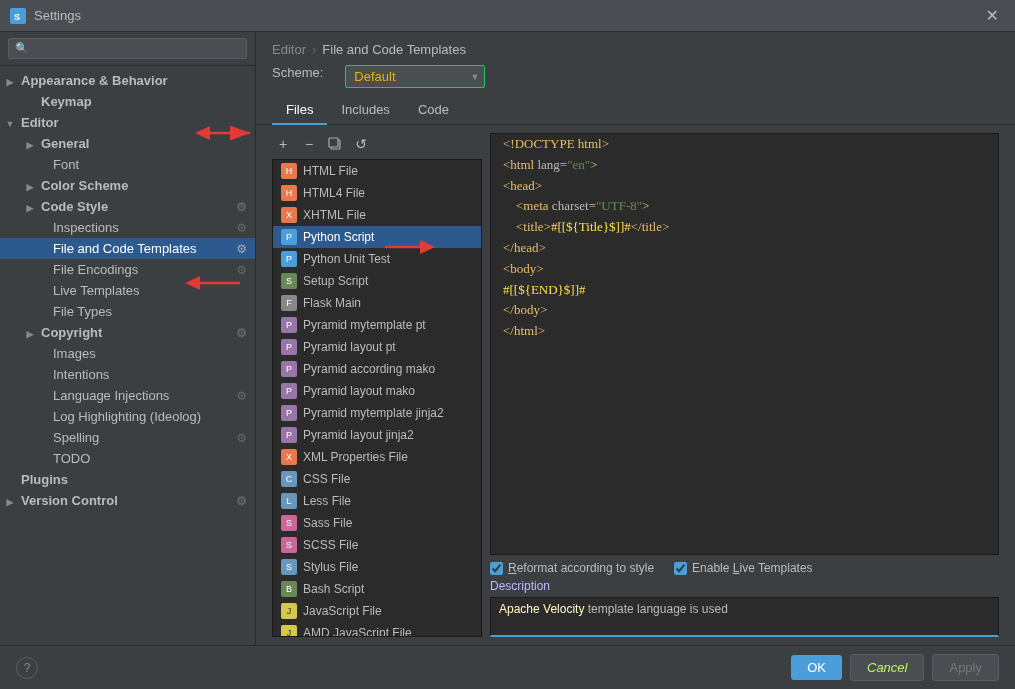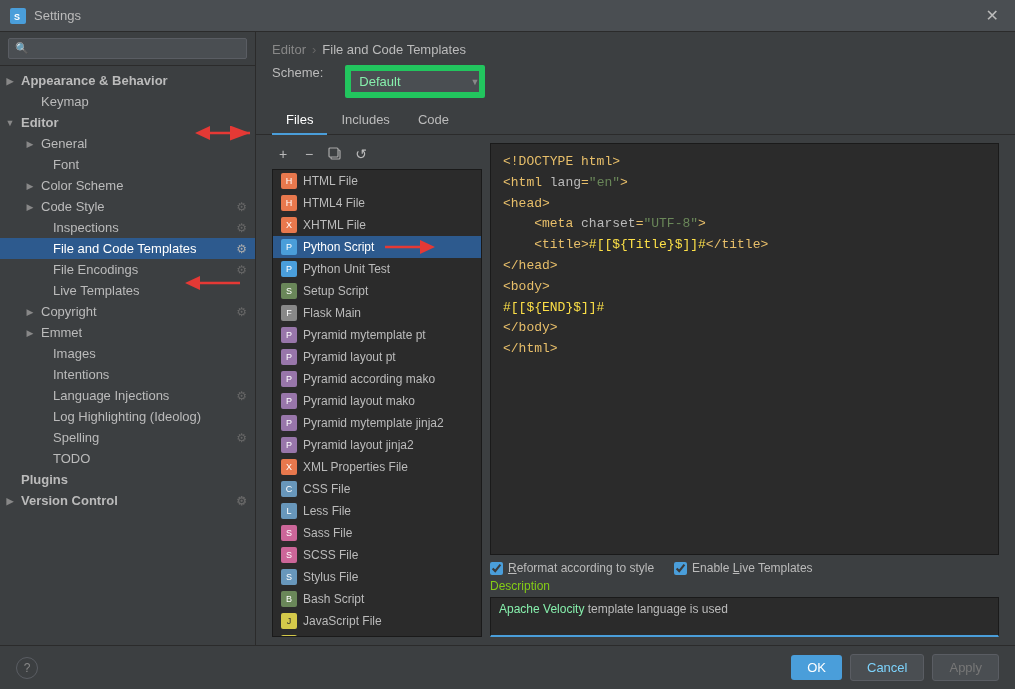--- a/index.html
+++ b/index.html
@@ -87,32 +87,32 @@
       padding: 4px 0;
     }
     .sidebar-tree::-webkit-scrollbar { width: 8px; }
     .sidebar-tree::-webkit-scrollbar-track { background: #3c3f41; }
     .sidebar-tree::-webkit-scrollbar-thumb { background: #5a5d63; }
 
     .tree-item {
       padding: 3px 8px 3px 20px;
       cursor: pointer;
       display: flex;
-      align-items: center;
+      align-items: flex-end;
       gap: 5px;
       color: #bbbbbb;
       user-select: none;
     }
     .tree-item.selected { background: #2d5a8e; color: #ffffff; }
     .tree-item.section-header {
       padding-left: 4px;
       font-weight: bold;
       color: #bbbbbb;
     }
-    .tree-item.indent1 { padding-left: 24px; }
+    .tree-item.indent1 { padding-left: 24px; font-weight: bold; }
     .tree-item.indent2 { padding-left: 36px; }
 
     .expand-arrow {
       width: 12px; height: 12px;
       display: inline-flex; align-items: center; justify-content: center;
       font-size: 9px; color: #888;
       flex-shrink: 0;
     }
     .expand-arrow.open::before { content: '▼'; }
     .expand-arrow.closed::before { content: '▶'; }
@@ -140,22 +140,22 @@
     .scheme-row {
       padding: 0 16px 8px;
       display: flex;
       align-items: flex-start;
       gap: 22px;
       flex-shrink: 0;
     }
     .scheme-label { color: #bbbbbb; font-size: 13px; }
     .scheme-select {
       background: #4a4e52;
-      border: 6px solid #22c55e;
-      color: #86efac;
+      border: 1px solid #22c55e;
+      color: #eab308;
       padding: 3px 24px 3px 8px;
       font-size: 13px;
       border-radius: 2px;
       min-width: 140px;
       appearance: none;
       -webkit-appearance: none;
       cursor: pointer;
       position: relative;
     }
     .scheme-select-wrapper {
@@ -279,23 +279,23 @@
       flex: 1;
       display: flex;
       flex-direction: column;
     }
 
     .code-editor {
       flex: 1;
       background: #2b2b2b;
       border: 1px solid #1a1a1a;
       overflow: auto;
-      font-family: Liberation Mono, monospace;
+      font-family: Liberation Serif, serif;
       font-size: 13px;
-      padding: 8px 12px;
+      padding: 0 12px;
       color: #a9b7c6;
       line-height: 1.6;
     }
     .code-editor::-webkit-scrollbar { width: 8px; }
     .code-editor::-webkit-scrollbar-track { background: #2b2b2b; }
     .code-editor::-webkit-scrollbar-thumb { background: #5a5d63; }
 
     .code-line { white-space: pre; }
     .code-tag { color: #e8bf6a; }
     .code-attr { color: #bababa; }
@@ -322,33 +322,33 @@
     .checkbox-label {
       color: #bbbbbb;
       font-size: 12px;
     }
     .checkbox-label u { text-decoration: underline; }
 
     .description-section {
       flex-shrink: 0;
     }
     .description-label {
-      color: #84cc16;
+      color: #c4b5fd;
       font-size: 12px;
       margin-bottom: 4px;
     }
     .description-box {
       background: #2b2b2b;
       border: 1px solid #1a1a1a;
       border-bottom: 2px solid #4a9eda;
       padding: 4px 8px;
       min-height: 40px;
       font-size: 12px;
     }
-    .desc-link { color: #86efac; text-decoration: none; }
+    .desc-link { color: #fef9c3; text-decoration: none; }
     .desc-text { color: #bbbbbb; }
 
     
     .bottom-bar {
       display: flex;
       justify-content: flex-end;
       align-items: center;
       padding: 8px 16px;
       gap: 8px;
       border-top: 1px solid #2b2b2b;
@@ -368,21 +368,21 @@
       font-size: 12px;
     }
     .action-btn {
       padding: 5px 16px;
       border: none;
       border-radius: 3px;
       cursor: pointer;
       font-size: 13px;
     }
     .btn-ok { background: #4a9eda; color: white; }
-    .btn-cancel { background: #4a4e52; color: #7dd3fc; border: 1px solid #5a5d63; }
+    .btn-cancel { background: #4a4e52; color: #bef264; border: 1px solid #5a5d63; font-style: italic; }
     .btn-apply { background: #4a4e52; color: #777; border: 1px solid #5a5d63; cursor: default; }
 
     
     .sidebar-tree::-webkit-scrollbar { width: 6px; }
 
     .window-wrapper {
       position: relative;
       width: 1015px;
       height: 689px;
       overflow: hidden;
@@ -477,31 +477,31 @@
           <span style="width:12px"></span>
           <span>File Encodings</span>
           <span style="margin-left:auto; color:#666; font-size:12px;">⚙</span>
         </div>
 
         <div class="tree-item indent2">
           <span style="width:12px"></span>
           <span>Live Templates</span>
         </div>
 
+        <div class="tree-item indent2">
+          <span style="width:12px"></span>
+          <span>File Types</span>
+        </div>
 
         <div class="tree-item indent1">
           <span class="expand-arrow closed"></span>
           <span>Copyright</span>
           <span style="margin-left:auto; color:#666; font-size:12px;">⚙</span>
         </div>
 
-        <div class="tree-item indent1">
-          <span class="expand-arrow closed"></span>
-          <span>Emmet</span>
-        </div>
 
         <div class="tree-item indent2">
           <span style="width:12px"></span>
           <span>Images</span>
         </div>
 
         <div class="tree-item indent2">
           <span style="width:12px"></span>
           <span>Intentions</span>
         </div>

